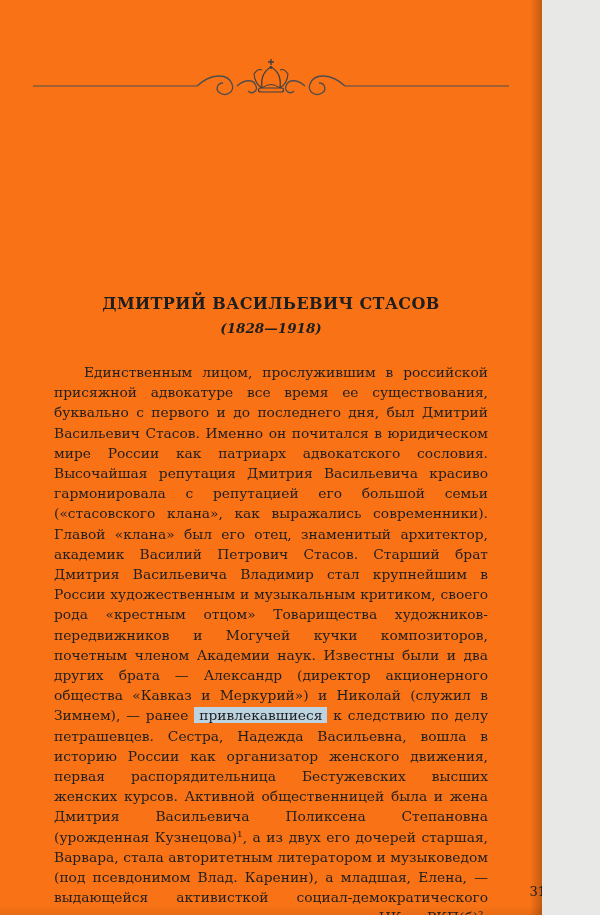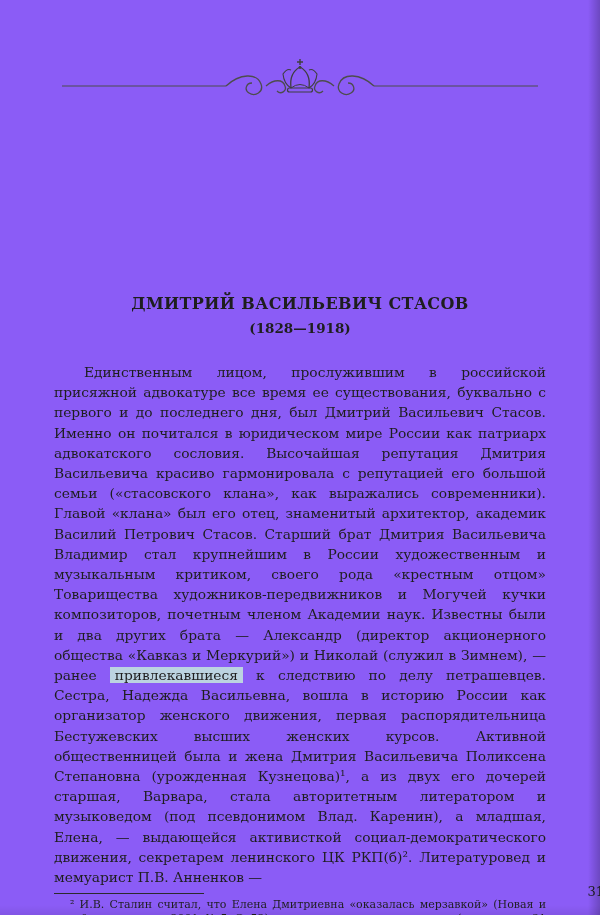--- a/index.html
+++ b/index.html
@@ -4,23 +4,23 @@
 <style>
   * { margin: 0; padding: 0; box-sizing: border-box; }
   html, body { width: 600px; height: 915px; }
   body {
     background: #e8e8e6;
     font-family: "DejaVu Serif", serif;
     color: #1e1e1e;
   }
   .page {
     position: relative;
-    width: 600px;
+    width: 542px;
     height: 915px;
-    background: #8b5cf6;
+    background: #f97316;
     overflow: hidden;
   }
   
   .page::after {
     content: "";
     position: absolute;
     top: 0; right: 0;
     width: 12px; height: 100%;
     background: linear-gradient(to right, rgba(0,0,0,0), rgba(0,0,0,0.22));
     pointer-events: none;
@@ -44,20 +44,21 @@
     text-align: center;
     font-size: 16px;
     font-weight: bold;
     letter-spacing: 0.4px;
   }
   .years {
     margin-top: 7px;
     text-align: center;
     font-size: 13.5px;
     font-weight: bold;
+    font-style: italic;
   }
   .body-text {
     margin: 26px 54px 0 54px;
     font-size: 13.8px;
     line-height: 20.2px;
     text-align: justify;
     text-indent: 30px;
   }
   .highlight {
     background: #bcd3e1;

